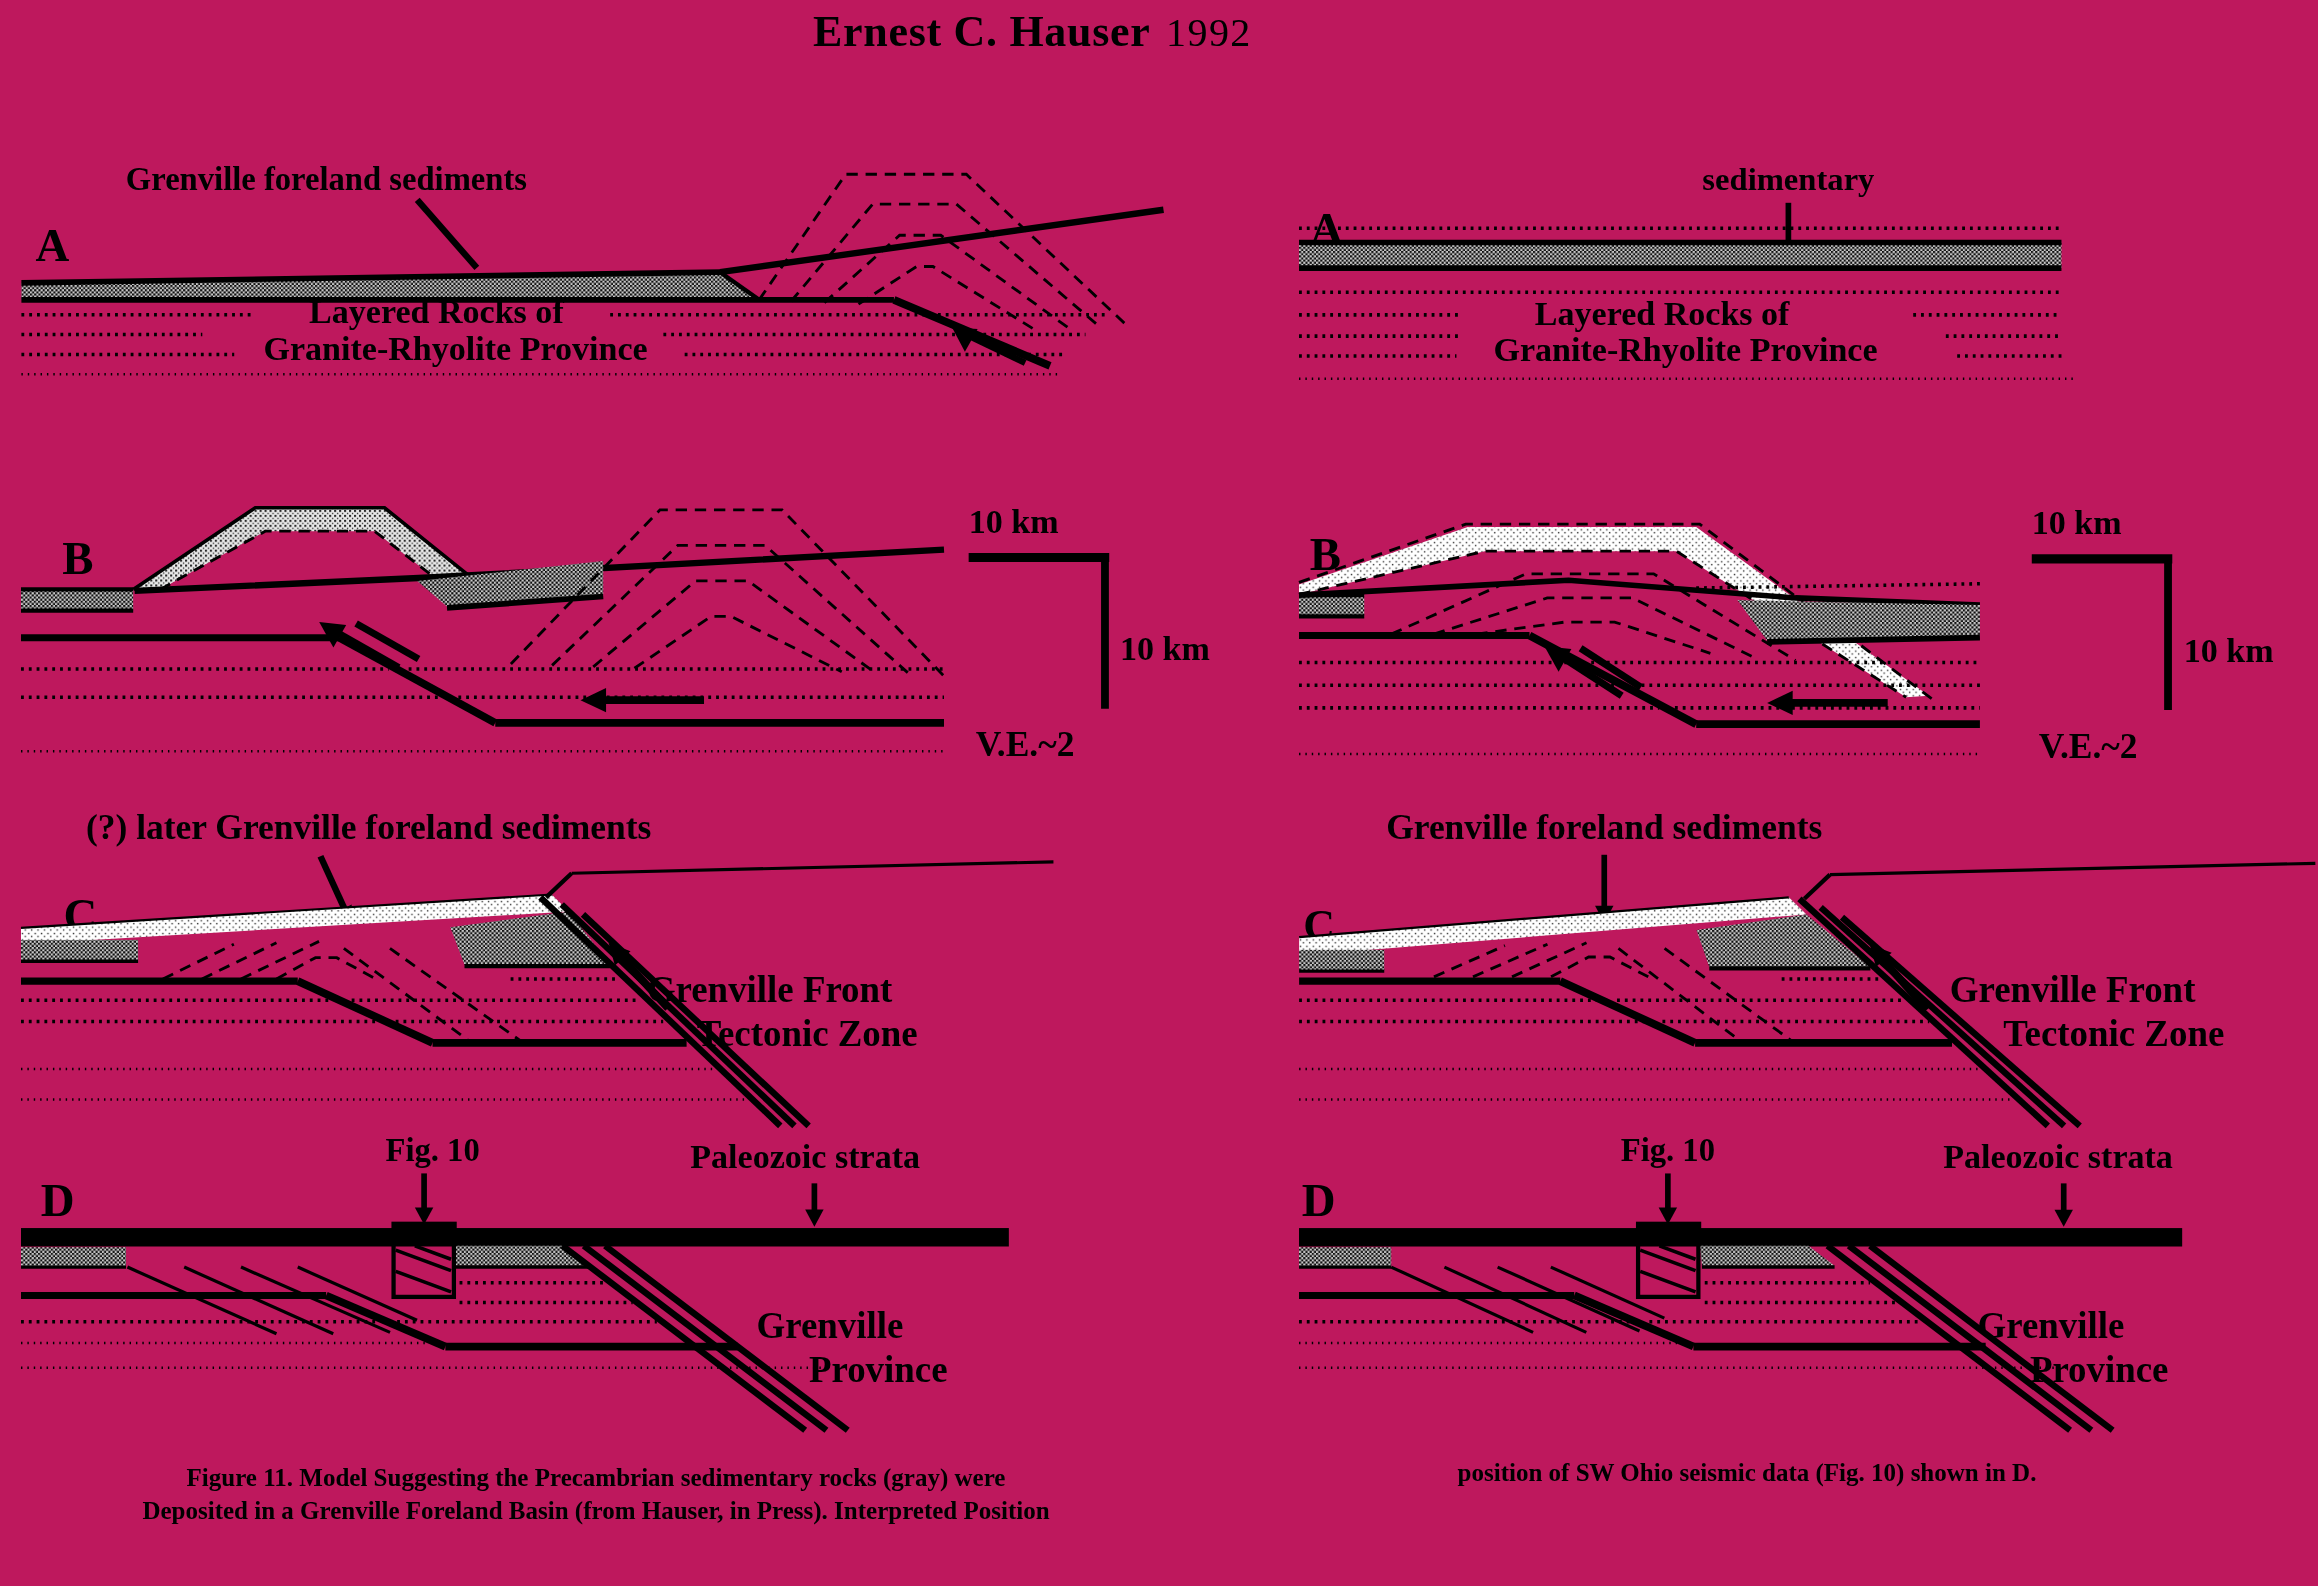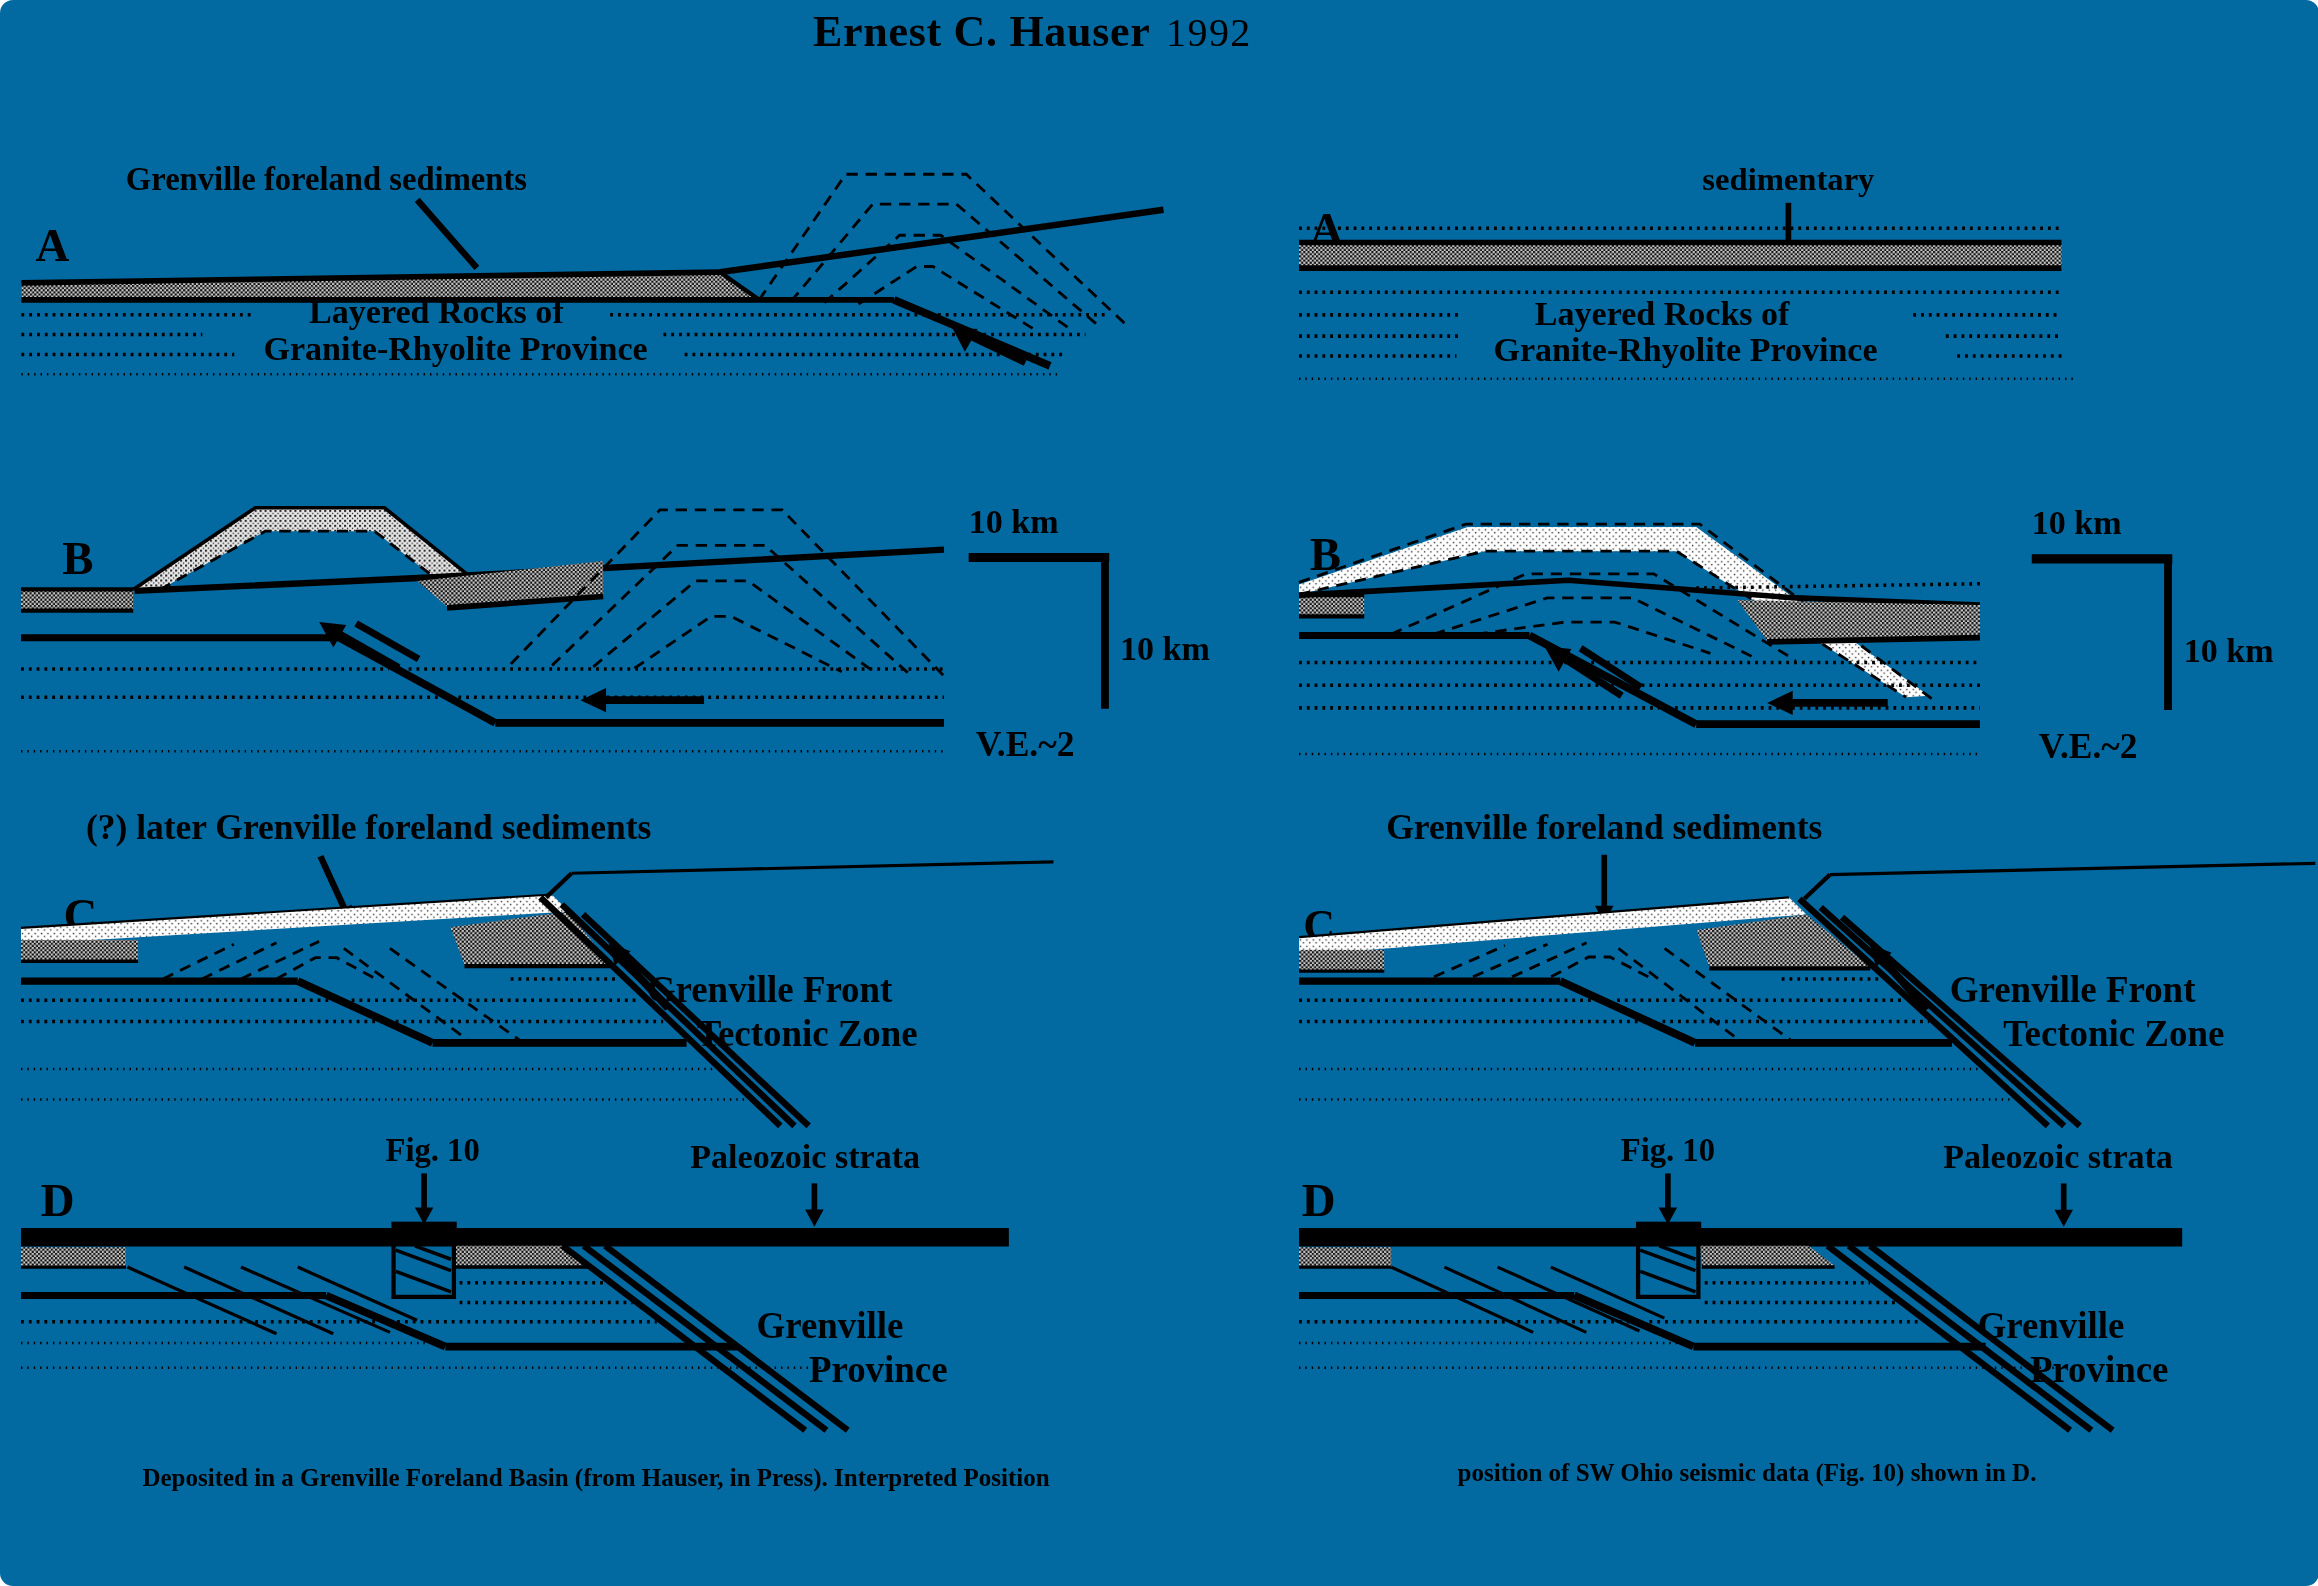--- a/index.html
+++ b/index.html
@@ -1,17 +1,17 @@
 <!DOCTYPE html>
 <html style="font-size:11.4px"><head>
 <meta charset="utf-8">
 <style>
   html,body{margin:0;padding:0;background:#fff;}
-  .page{position:relative;width:2319px;height:1586px;background:#0369a1;
-        font-family:"Liberation Serif",serif;color:#000;overflow:hidden;border-radius:13px;}
+  .page{position:relative;width:2319px;height:1586px;background:#be185d;
+        font-family:"Liberation Serif",serif;color:#000;overflow:hidden;}
   .ttl{position:absolute;left:813px;top:5.7px;font-weight:bold;font-size:44px;
        letter-spacing:0.7px;white-space:nowrap;}
   .ttl .yr{font-weight:400;font-size:40px;margin-left:15.6px;letter-spacing:1.4px;}
   .cap{position:absolute;font-weight:bold;font-size:25px;line-height:1.32;text-align:center;}
   svg{position:absolute;overflow:visible;}
   svg text{font-family:"Liberation Serif",serif;font-weight:bold;fill:#000;}
   .d1{stroke:#000;fill:none;stroke-width:5;stroke-dasharray:4 7;}
   .d2{stroke:#000;fill:none;stroke-width:3.5;stroke-dasharray:2 7;}
   .fl{stroke:#000;fill:none;stroke-width:4;stroke-dasharray:16 11;}
   .sl{stroke:#000;fill:none;stroke-width:4.5;}
@@ -245,20 +245,21 @@
     <g>
       <line x1="763" y1="170" x2="1105" y2="430" class="t9"></line>
       <line x1="793" y1="170" x2="1135" y2="430" class="t9"></line>
       <line x1="823" y1="170" x2="1165" y2="430" class="t9"></line>
     </g>
     <text x="1140" y="300" font-size="52" text-anchor="middle">Grenville</text>
     <text x="1208" y="362" font-size="52" text-anchor="middle">Province</text>
   </svg>
 
   <div class="cap" style="left:21px;top:1461px;width:1150px">
+    <div>Figure 11.  Model Suggesting the Precambrian sedimentary rocks (gray) were</div>
     <div>Deposited in a Grenville Foreland Basin (from Hauser, in Press).  Interpreted Position</div>
   </div>
 
   <svg style="left:1299px;top:153px" width="766" height="245" viewBox="0 0 1080 345">
     <text x="15" y="130" font-size="66">A</text>
     <text x="690" y="52" font-size="46" text-anchor="middle">sedimentary</text>
     <g>
       <line x1="690" y1="70" x2="690" y2="134" stroke="#000" stroke-width="8"></line>
       <polygon class="ink" points="690,150 677,126 703,126"></polygon>
     </g>

